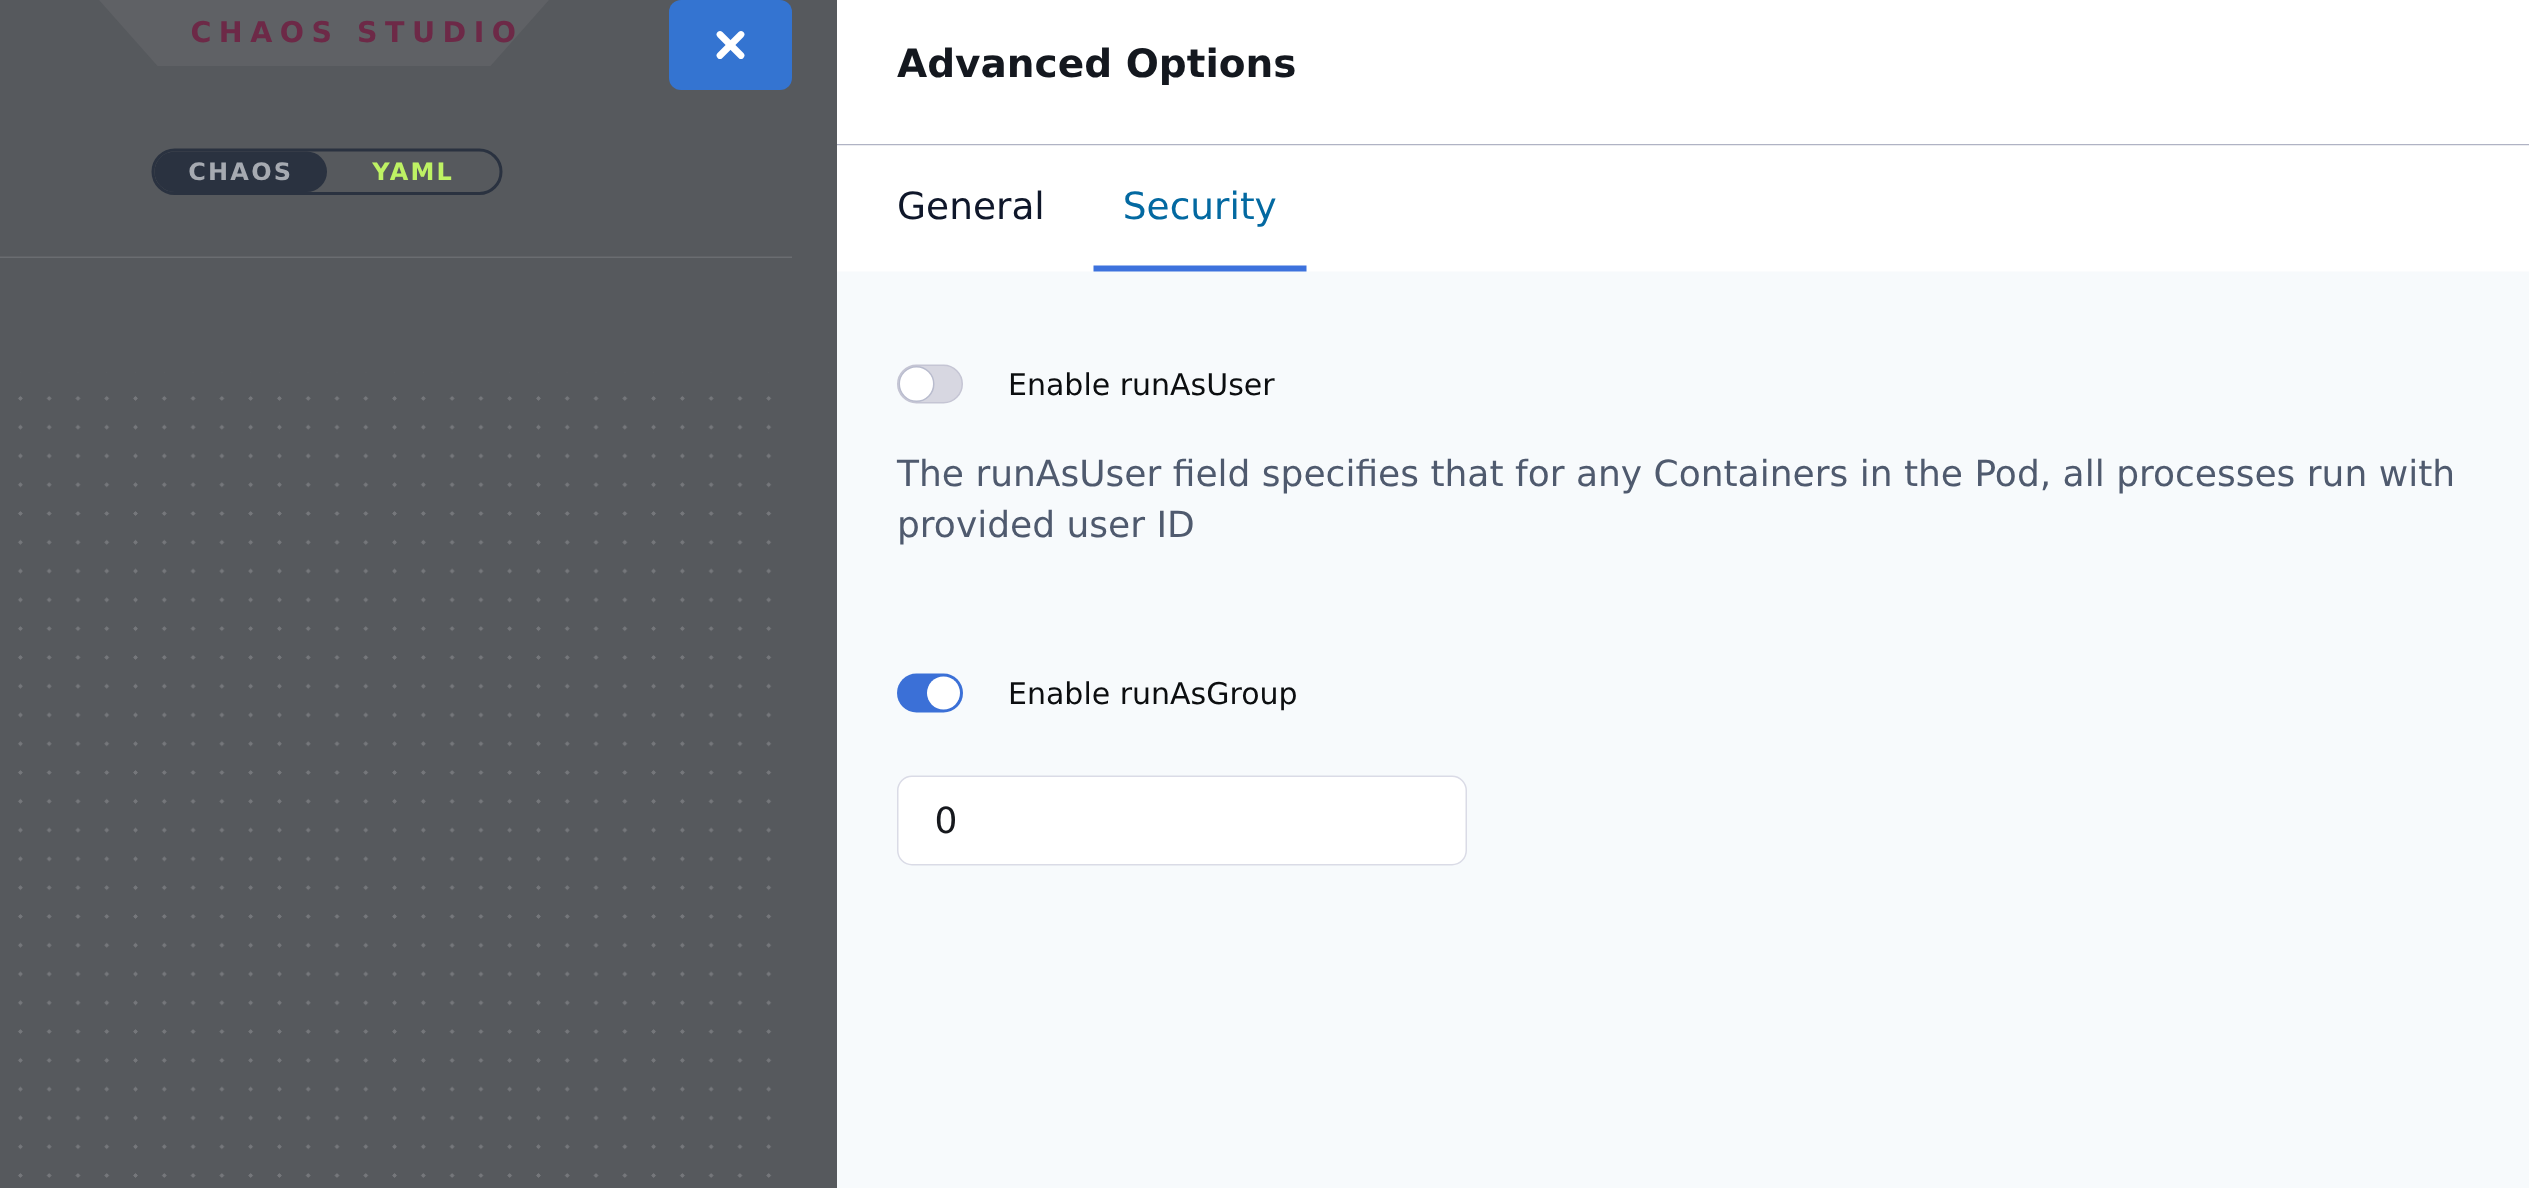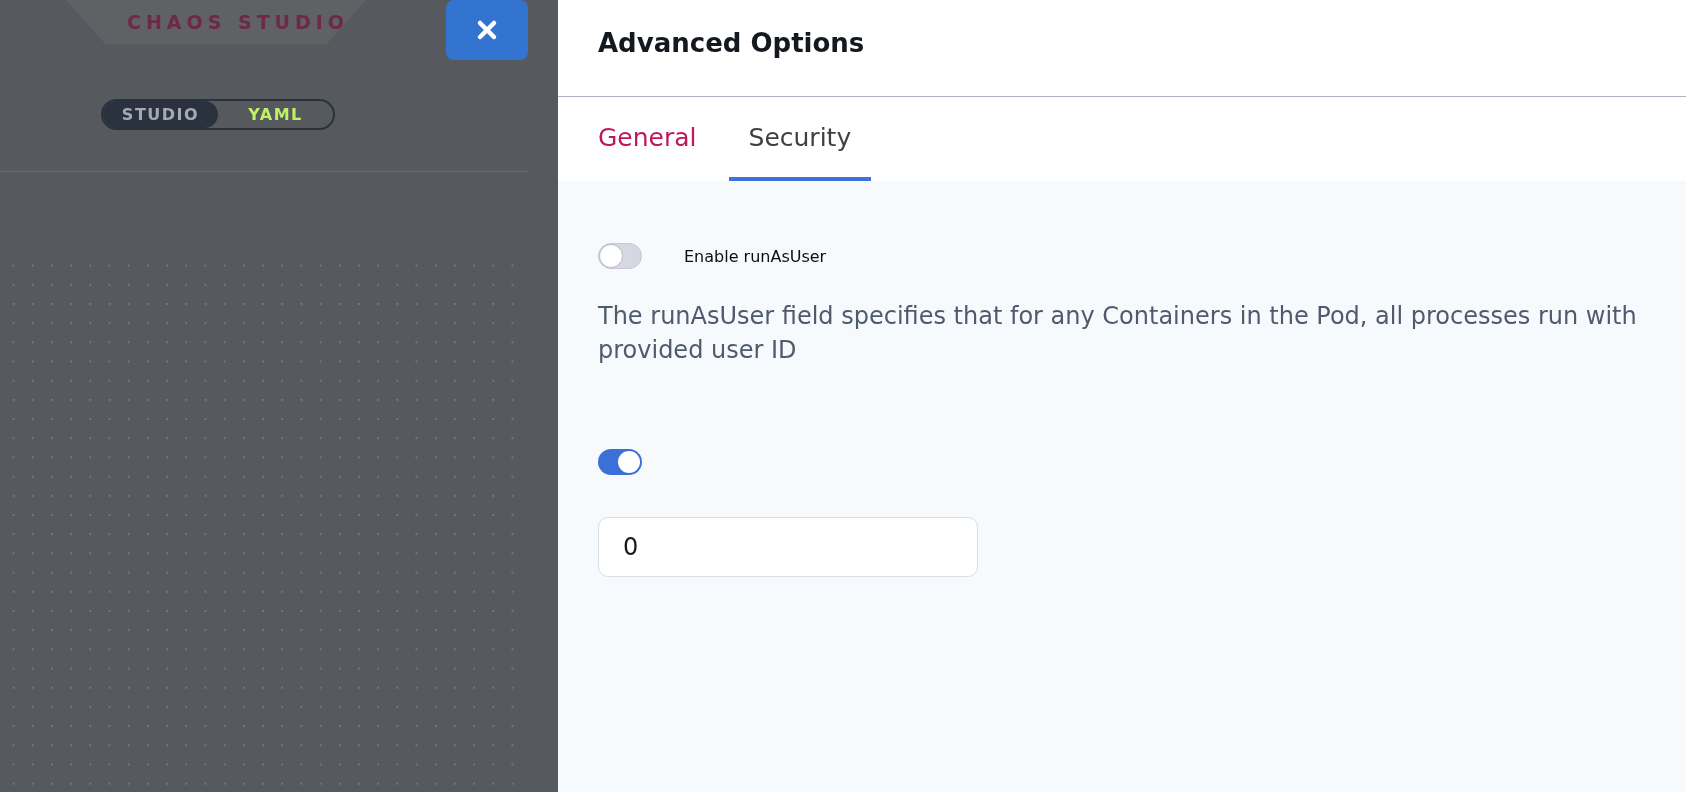--- a/index.html
+++ b/index.html
@@ -25,53 +25,53 @@
   
   .close-btn { position:absolute; left:446px; top:0; width:82px; height:60px;
     background:#3474d1; border:none; border-radius:8px; cursor:pointer;
     display:flex; align-items:center; justify-content:center; }
 
   
   .drawer { position:absolute; left:558px; top:0; width:1158px; height:792px; background:#ffffff; }
   .drawer-header { height:97px; padding:28px 40px 0 40px; border-bottom:1.5px solid #b0b3c4; background:#ffffff; }
   .drawer-title { font-size:26px; font-weight:bold; color:#14181f; }
   .tab-bar { height:84px; background:#ffffff; display:flex; align-items:stretch; padding-left:40px; }
-  .tab { display:flex; align-items:center; font-size:25px; color:#be185d; cursor:pointer;
+  .tab { display:flex; align-items:center; font-size:25px; color:#0f172a; cursor:pointer;
     border-bottom:4px solid transparent; }
   .tab.general { padding:0; }
   .tab.security { margin-left:32px; padding:0 20px; }
-  .tab.active { color:#404040; border-bottom-color:#3d72dd; }
+  .tab.active { color:#0369a1; border-bottom-color:#3d72dd; }
   .drawer-content { height:611px; background:#f7fafc; padding:0 40px; }
 
   .toggle-row { display:flex; align-items:center; }
   .row-user  { padding-top:62px; }
   .row-group { padding-top:82px; }
   .switch { position:relative; width:44px; height:26px; border-radius:13px; display:inline-block; flex:0 0 auto; cursor:pointer; }
   .switch .knob { position:absolute; border-radius:50%; background:#ffffff; }
   .switch.off { background:#d7d7e1; border:1px solid #c5c5d4; }
   .switch.off .knob { left:0; top:0; width:24px; height:24px; border:1px solid #b9bcce; }
   .switch.on { background:#3b70d7; }
   .switch.on .knob { right:2px; top:2px; width:22px; height:22px; }
-  .row-label { margin-left:42px; font-size:16px; color:#0c0e10; }
+  .row-label { margin-left:30px; font-size:20px; color:#0c0e10; }
 
   .desc { margin-top:30px; font-size:24px; line-height:34px; color:#4f5a6e; max-width:1080px; }
 
   .num-input { display:block; margin-top:42px; width:380px; height:60px; background:#ffffff;
     border:1.5px solid #dadbe6; border-radius:10px; padding:0 0 0 24px;
     font-family:"DejaVu Sans", sans-serif; font-size:24px; color:#16181d; outline:none; }
 </style>
 </head>
 <body>
 
 <div class="backdrop">
   <div class="brand-banner">
     <span>CHAOS STUDIO</span>
   </div>
   <div class="seg-toggle">
-    <div class="seg selected">STUDIO</div>
+    <div class="seg selected">CHAOS</div>
     <div class="seg">YAML</div>
   </div>
   <div class="backdrop-divider"></div>
   <div class="canvas-dots"></div>
 </div>
 
 <button class="close-btn">
   <svg width="30" height="30" viewBox="0 0 30 30">
     <line x1="8" y1="8" x2="22" y2="22" stroke="#ffffff" stroke-width="4.5" stroke-linecap="round"></line>
     <line x1="22" y1="8" x2="8" y2="22" stroke="#ffffff" stroke-width="4.5" stroke-linecap="round"></line>
@@ -95,17 +95,18 @@
         <span class="knob"></span>
       </span>
       <span class="row-label">Enable runAsUser</span>
     </div>
     <p class="desc">The runAsUser field specifies that for any Containers in the Pod, all processes run with provided user ID</p>
 
     <div class="toggle-row row-group">
       <span class="switch on">
         <span class="knob"></span>
       </span>
+      <span class="row-label">Enable runAsGroup</span>
     </div>
 
     <input class="num-input" type="text" value="0" style="">
   </div>
 </aside>
 
 </body></html>

